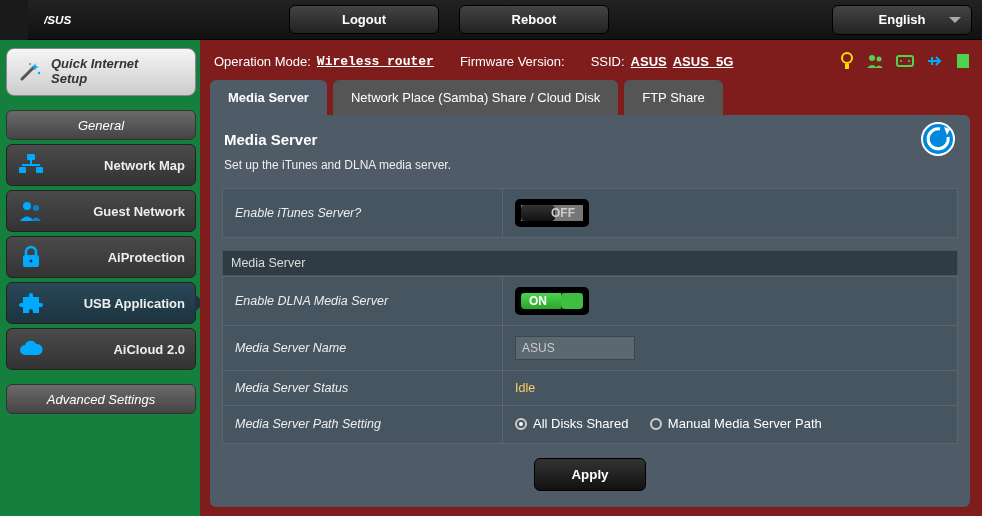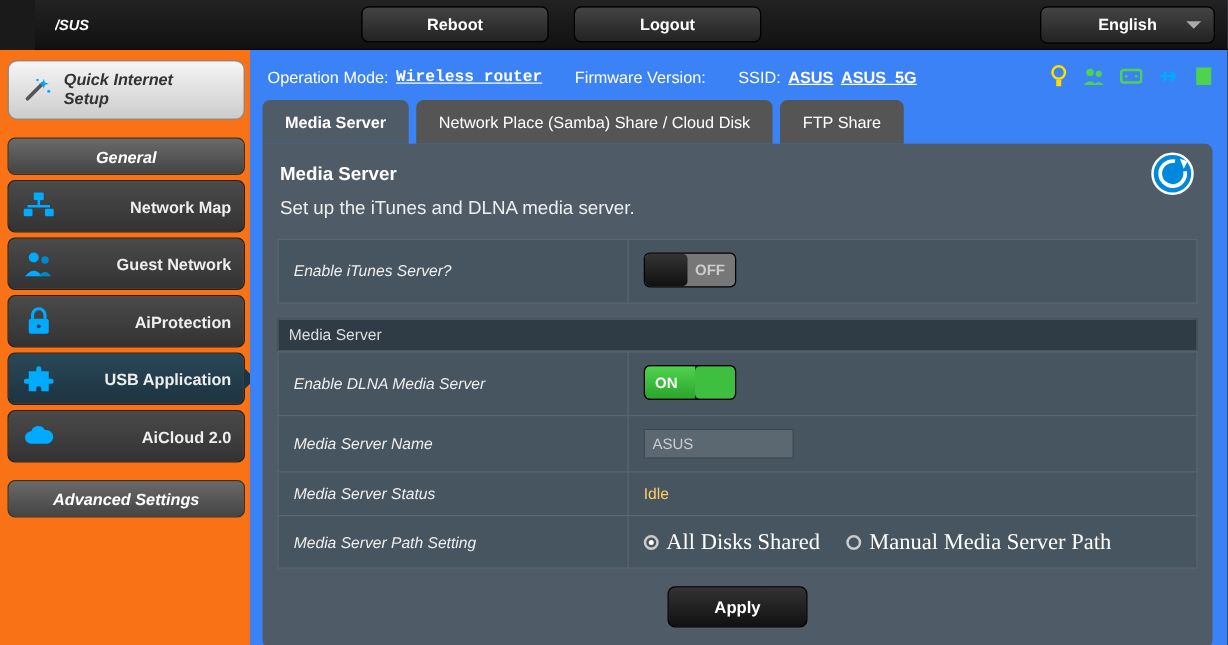--- a/index.html
+++ b/index.html
@@ -62,21 +62,21 @@
 }
 
 
 .main {
   display: flex;
   height: calc(100% - 40px);
 }
 .sidebar {
   width: 200px;
   padding: 8px 4px 8px 6px;
-  background: #f97316;
+  background: #15803d;
 }
 .qis-btn {
   background: linear-gradient(to bottom, #f5f5f5, #ccc);
   border: 1px solid #888;
   border-radius: 8px;
   height: 48px;
   display: flex; align-items: center;
   padding: 0 10px;
   color: #333;
   font-weight: bold;
@@ -90,21 +90,21 @@
   display: flex; align-items: center; justify-content: center;
 }
 .qis-btn .txt { line-height: 1.15; }
 
 .section-header {
   background: linear-gradient(to bottom, #6a6a6a, #444);
   border: 1px solid #333;
   border-radius: 6px;
   height: 30px;
   display: flex; align-items: center; justify-content: center;
-  color: #fff; font-weight: bold; font-style: italic;
+  color: #fff; font-weight: normal; font-style: italic;
   margin-bottom: 4px;
 }
 .section-header.advanced { margin-top: 14px; }
 
 .nav-item {
   background: linear-gradient(to bottom, #4a4a4a, #333);
   border: 1px solid #222;
   border-radius: 6px;
   height: 42px;
   display: flex; align-items: center;
@@ -130,21 +130,21 @@
 .nav-icon {
   width: 28px; height: 28px;
   margin-right: 10px;
   display: flex; align-items: center; justify-content: center;
 }
 
 
 .content {
   flex: 1;
   padding: 8px 12px 0 10px;
-  background: #3b82f6;
+  background: #7f1d1d;
   position: relative;
 }
 .info-line {
   font-size: 13px;
   color: #fff;
   padding: 4px 0 10px 4px;
   display: flex;
   align-items: center;
   gap: 6px;
 }
@@ -186,21 +186,21 @@
 .back-icon {
   position: absolute; right: 14px; top: 6px;
   width: 36px; height: 36px;
   cursor: pointer;
 }
 .panel-title {
   color: #fff; font-weight: bold; font-size: 15px;
   padding: 4px 2px 10px 2px;
 }
 .panel-desc {
-  color: #eee; font-size: 15px;
+  color: #eee; font-size: 12px;
   padding: 0 2px 16px 2px;
 }
 
 .group-header {
   background: #2f3c45;
   border: 1px solid #4a5660;
   color: #ddd;
   height: 26px;
   display: flex; align-items: center;
   padding: 0 8px;
@@ -223,21 +223,21 @@
 .group-spacer { height: 12px; }
 
 
 .toggle {
   width: 74px; height: 28px;
   border-radius: 5px;
   display: inline-flex; align-items: center;
   position: relative;
   cursor: pointer;
   overflow: hidden;
-  border: 1px solid #000000;
+  border: 6px solid #000000;
 }
 .toggle .knob {
   width: 34px; height: 100%;
   background: linear-gradient(to bottom, #333, #111);
   border-radius: 4px;
 }
 .toggle .txt {
   position: absolute;
   font-weight: bold;
   font-size: 12px;
@@ -255,24 +255,23 @@
   border: 1px solid #3a4650;
   color: #ccc;
   font-size: 12px;
   padding: 4px 6px;
   width: 120px;
 }
 .status-val { color: #ffcc66; }
 
 .radio-item {
   display: inline-flex; align-items: center;
-  color: #fff; font-size: 18px;
+  color: #fff; font-size: 13px;
   margin-right: 18px;
   cursor: pointer;
-  font-family: Liberation Serif, serif;
 }
 .radio-item .r {
   width: 12px; height: 12px; border-radius: 50%;
   border: 2px solid #ccc; margin-right: 6px;
   position: relative;
 }
 .radio-item .r.sel::after {
   content: ''; position: absolute;
   left: 2px; top: 2px; width: 4px; height: 4px;
   background: #fff; border-radius: 50%;
@@ -289,22 +288,22 @@
 }
 </style>
 </head>
 <body>
 
 <div class="topbar">
   <svg class="logo" viewBox="0 0 100 20">
     <text x="0" y="16" fill="#fff" font-family="Arial" font-weight="bold" font-style="italic" font-size="18">/SUS</text>
   </svg>
   <div style="width:180px"></div>
+  <div class="btn-dark">Logout</div>
   <div class="btn-dark">Reboot</div>
-  <div class="btn-dark">Logout</div>
   <div class="topbar-spacer"></div>
   <div class="lang-select">
     <span>English</span>
     <span class="caret"></span>
   </div>
 </div>
 
 <div class="main">
 
   <div class="sidebar">

